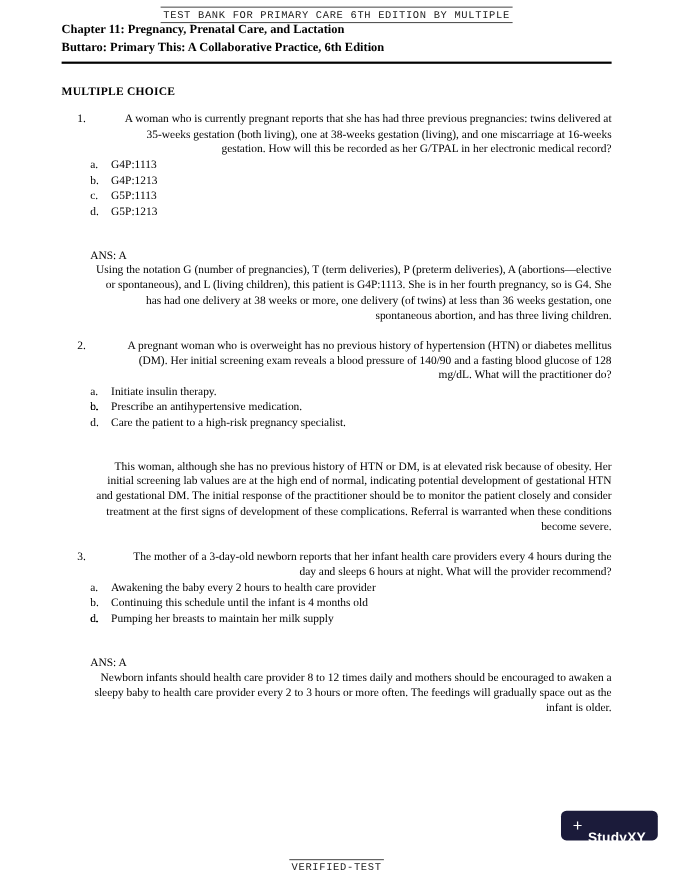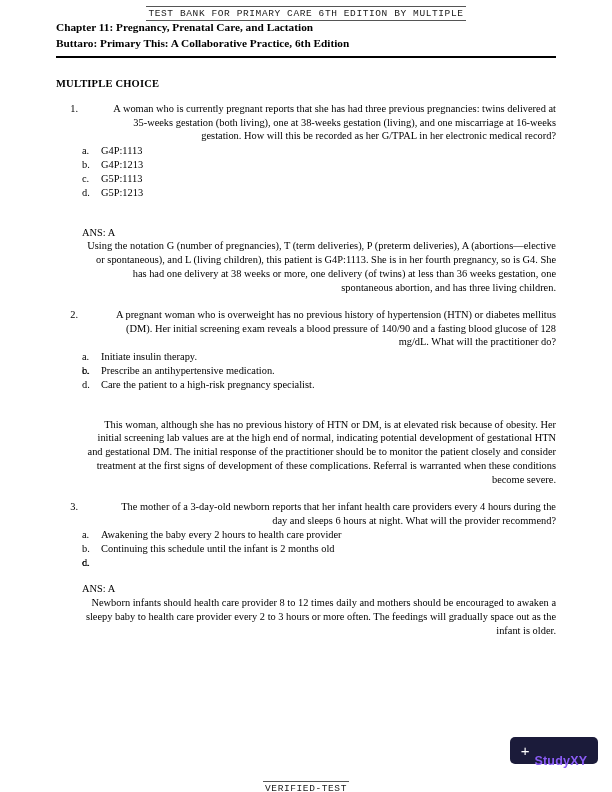--- a/index.html
+++ b/index.html
@@ -126,21 +126,21 @@
     gap: 4px;
   }
   .badge .plus {
     color: #ffffff;
     font-size: 15px;
     font-family: "Liberation Sans", sans-serif;
     line-height: 1;
     margin-right: 1px;
   }
   .badge .brand {
-    color: #8b5cf6;
+    color: #ffffff;
     font-size: 12.5px;
     font-family: "Liberation Sans", sans-serif;
     font-weight: bold;
     letter-spacing: 0.2px;
     margin-top: 20px;
   }
 
   
   .bottom-stamp {
     position: absolute;
@@ -230,27 +230,28 @@
   <div class="question">
     <span class="q-num">3.</span>
     <div class="q-stem">The mother of a 3-day-old newborn reports that her infant health care providers every 4 hours during the day and sleeps 6 hours at night. What will the provider recommend?</div>
     <div class="choices">
       <div class="choice">
         <span class="c-letter">a.</span>
         <span>Awakening the baby every 2 hours to health care provider</span>
       </div>
       <div class="choice">
         <span class="c-letter">b.</span>
-        <span>Continuing this schedule until the infant is 2 months old</span>
+        <span>Continuing this schedule until the infant is 4 months old</span>
       </div>
       <div class="choice">
         <span class="c-letter">c.</span>
       </div>
       <div class="choice">
         <span class="c-letter">d.</span>
+        <span>Pumping her breasts to maintain her milk supply</span>
       </div>
     </div>
     <div class="answer-block">
       <span class="ans-label">ANS: A</span>
       <span class="rationale">Newborn infants should health care provider 8 to 12 times daily and mothers should be encouraged to awaken a sleepy baby to health care provider every 2 to 3 hours or more often. The feedings will gradually space out as the infant is older.</span>
     </div>
   </div>
 
   <div class="badge">
     <span class="plus">+</span>

